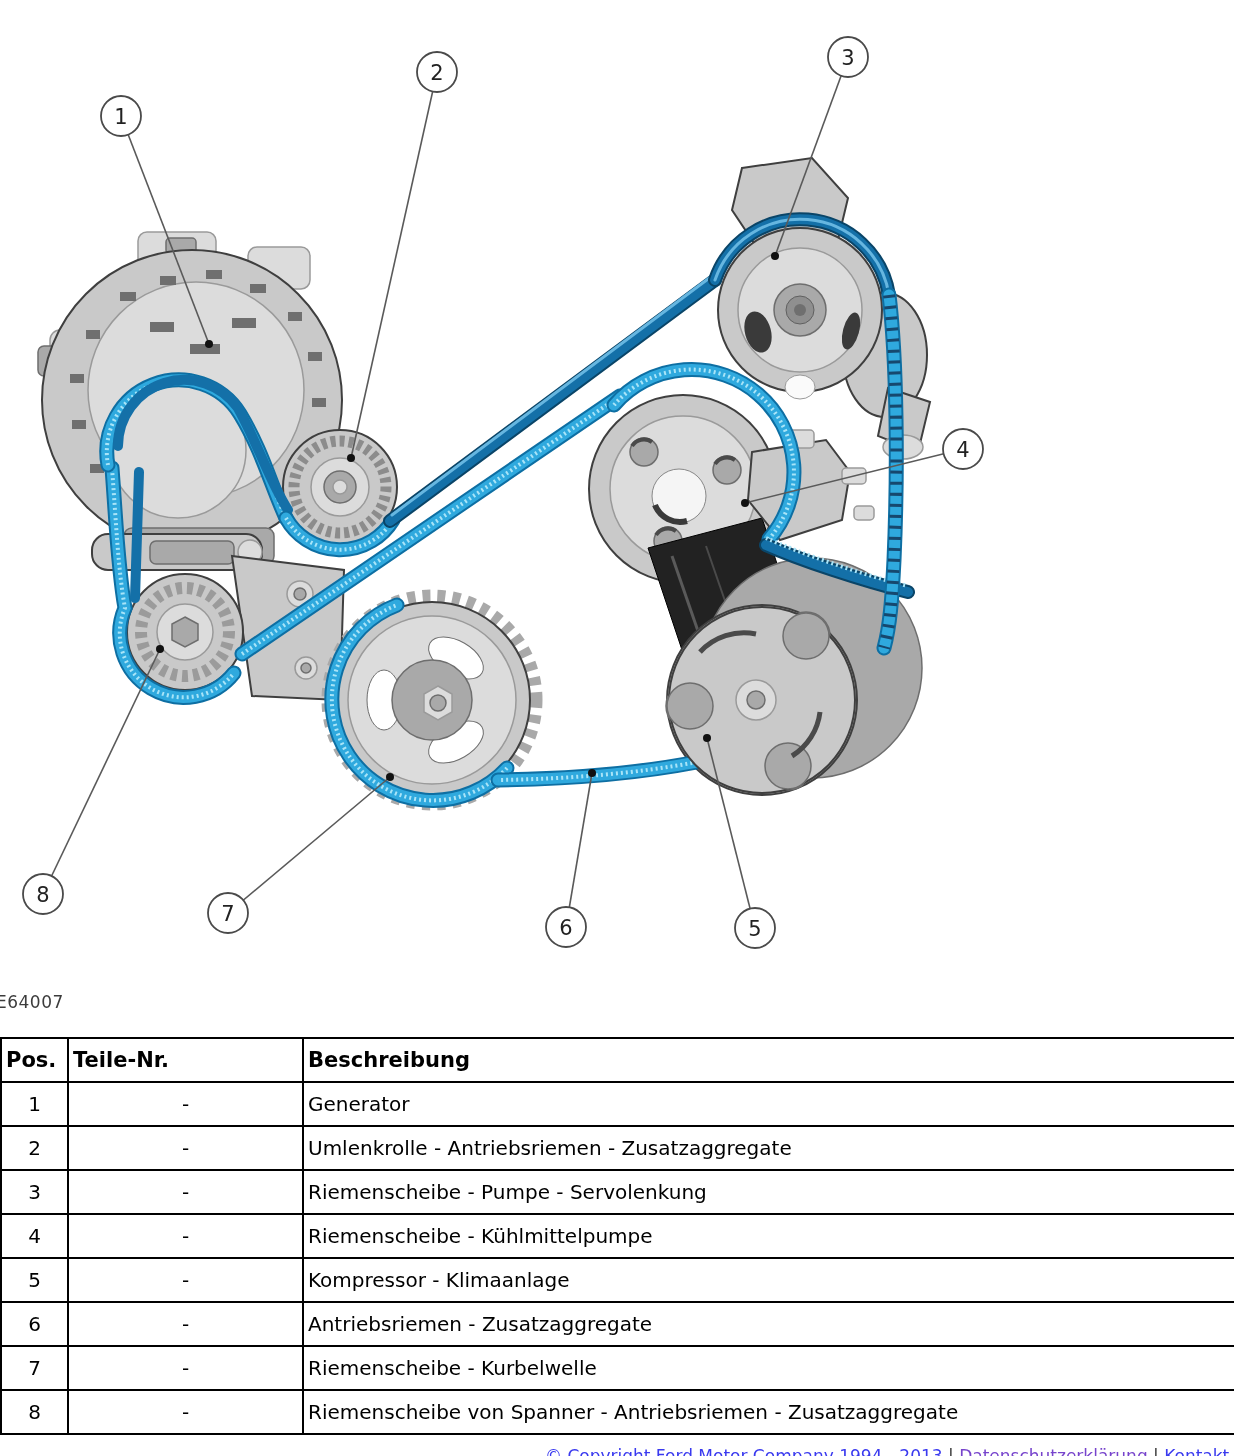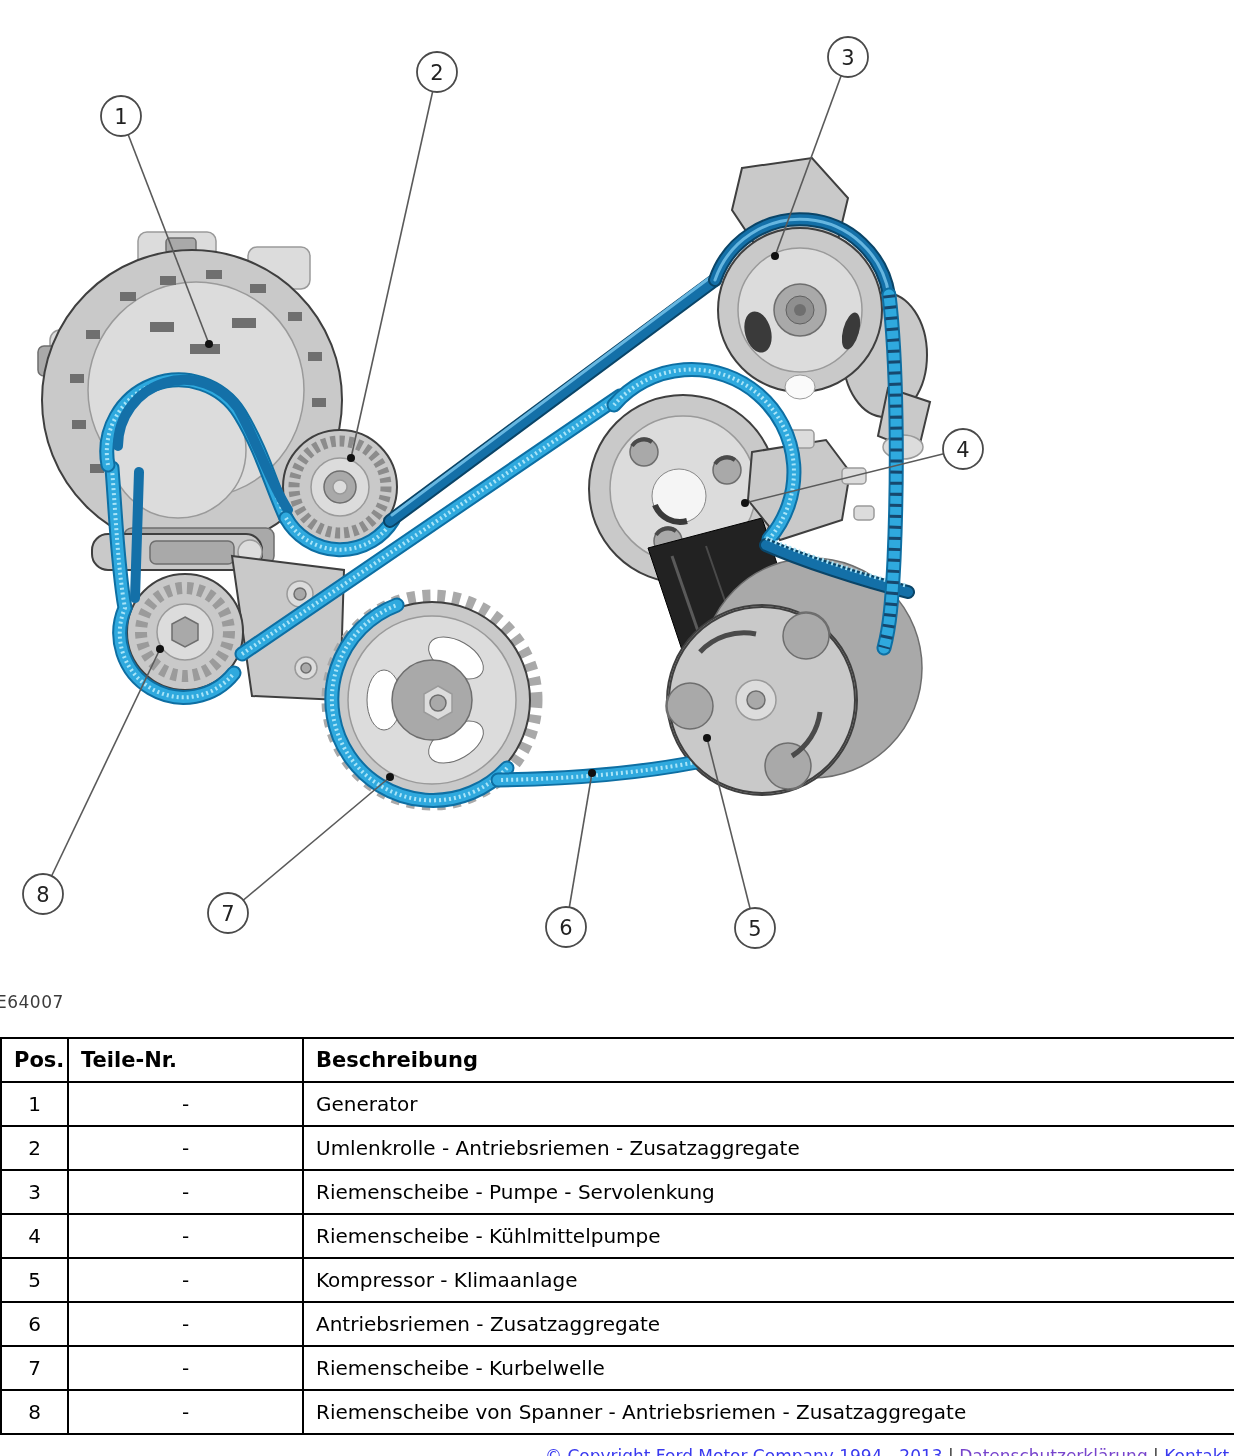--- a/index.html
+++ b/index.html
@@ -30,21 +30,21 @@
     position:absolute;left:-4px;top:992px;color:#3c3c3c;
     font:17px "DejaVu Sans",sans-serif;letter-spacing:0.5px;
   }
   
   table.parts{
     position:absolute;left:0;top:1037px;width:1260px;
     border-collapse:collapse;table-layout:fixed;
     font-size:20px;color:#000;
   }
   table.parts th,table.parts td{
-    border:2.5px solid #000;height:42px;padding:0 12px;overflow:hidden;white-space:nowrap;
+    border:2.5px solid #000;height:42px;padding:0 4px;overflow:hidden;white-space:nowrap;
   }
   table.parts th{font-weight:bold;font-size:21px;text-align:left;}
   th.c-pos{padding-left:4px;}
   th.c-teile{text-align:center;}
   td.pos,td.teile{text-align:center;}
   td.desc,th.c-besch{text-align:left;padding-left:6px;}
   
   .footer{
     position:absolute;left:545px;top:1446px;white-space:nowrap;
     font:17px "DejaVu Sans",sans-serif;

